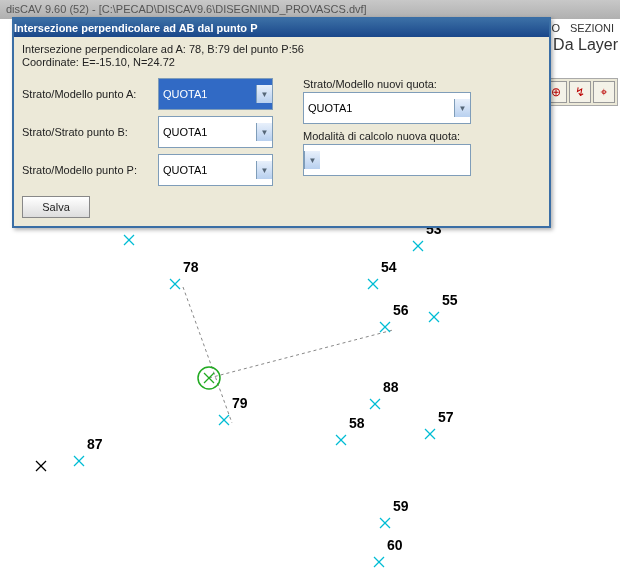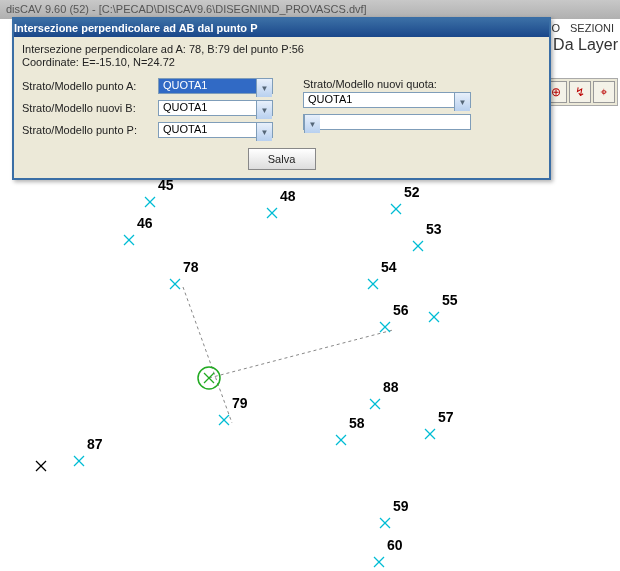--- a/index.html
+++ b/index.html
@@ -11,28 +11,28 @@
   .mini-toolbar { position:absolute; top:78px; right:2px; display:flex; gap:2px; border:1px solid #aaa; padding:2px; background:#ece9d8; }
   .mini-toolbar .tbtn { width:22px; height:22px; border:1px solid #999; background:#f4f2e8; display:flex; align-items:center; justify-content:center; font-size:12px; color:#b00; }
   .dialog { position:absolute; top:17px; left:12px; width:539px; border:2px solid #3a6ea5; background:#ece9d8; box-shadow:2px 2px 4px rgba(0,0,0,.3); }
   .dlg-title { background:linear-gradient(#3a6ea5,#1a478a); color:#fff; font-weight:bold; padding:3px 0; font-size:11px; }
   .dlg-body { padding:6px 8px 8px; }
   .info-line { font-size:11px; color:#222; margin-bottom:1px; }
   .form-grid { display:flex; gap:30px; margin-top:10px; }
   .col { display:flex; flex-direction:column; gap:6px; }
   .row { display:flex; align-items:center; gap:6px; }
   .lbl { width:130px; font-size:11px; color:#222; }
-  .combo { position:relative; width:115px; height:16px; border:1px solid #7f9db9; background:#fff; display:flex; align-items:flex-start; }
+  .combo { position:relative; width:115px; height:32px; border:1px solid #7f9db9; background:#fff; display:flex; align-items:center; }
   .combo.sel { background:#316ac5; }
   .combo .val { flex:1; padding:0 4px; font-size:11px; color:#000; white-space:nowrap; overflow:hidden; }
   .combo.sel .val { color:#fff; background:#316ac5; }
   .combo .arrow { width:16px; height:18px; background:linear-gradient(#e8f0fb,#b8d0ef); border-left:1px solid #7f9db9; display:flex; align-items:center; justify-content:center; font-size:8px; color:#4a6; }
   .combo .arrow::before { content:"▼"; color:#567; font-size:8px; }
   .combo-wide { width:168px; }
-  .btnrow { display:flex; gap:10px; justify-content:center; margin-top:10px; }
+  .btnrow { display:flex; gap:10px; justify-content:flex-start; margin-top:10px; }
   .btn { min-width:68px; height:22px; border:1px solid #888; background:linear-gradient(#fff,#ddd); font-size:11px; color:#222; cursor:pointer; }
   .canvas { position:absolute; top:0; left:0; width:620px; height:571px; z-index:-1; }
   .canvas svg { width:620px; height:571px; }
   .ptlabel { font: bold 14px sans-serif; fill:#000; }
 </style>
 </head>
 <body>
 
 <div class="titlebar-bg">
   <span>disCAV 9.60 (52) - [C:\PECAD\DISCAV9.6\DISEGNI\ND_PROVASCS.dvf]</span>
@@ -157,21 +157,21 @@
     <div class="form-grid">
       <div class="col">
         <div class="row">
           <div class="lbl">Strato/Modello punto A:</div>
           <div class="combo sel">
             <div class="val">QUOTA1</div>
             <div class="arrow"></div>
           </div>
         </div>
         <div class="row">
-          <div class="lbl">Strato/Modello nuovi B:</div>
+          <div class="lbl">Strato/Strato punto B:</div>
           <div class="combo">
             <div class="val">QUOTA1</div>
             <div class="arrow"></div>
           </div>
         </div>
         <div class="row">
           <div class="lbl">Strato/Modello punto P:</div>
           <div class="combo">
             <div class="val">QUOTA1</div>
             <div class="arrow"></div>
@@ -180,20 +180,21 @@
       </div>
       <div class="col">
         <div>
           <div class="lbl" style="width:auto;margin-bottom:2px">Strato/Modello nuovi quota:</div>
           <div class="combo combo-wide">
             <div class="val">QUOTA1</div>
             <div class="arrow"></div>
           </div>
         </div>
         <div>
+          <div class="lbl" style="width:auto;margin-bottom:2px">Modalità di calcolo nuova quota:</div>
           <div class="combo combo-wide">
             <div class="arrow"></div>
           </div>
         </div>
       </div>
     </div>
     <div class="btnrow">
       <button class="btn">Salva</button>
     </div>
   </div>

